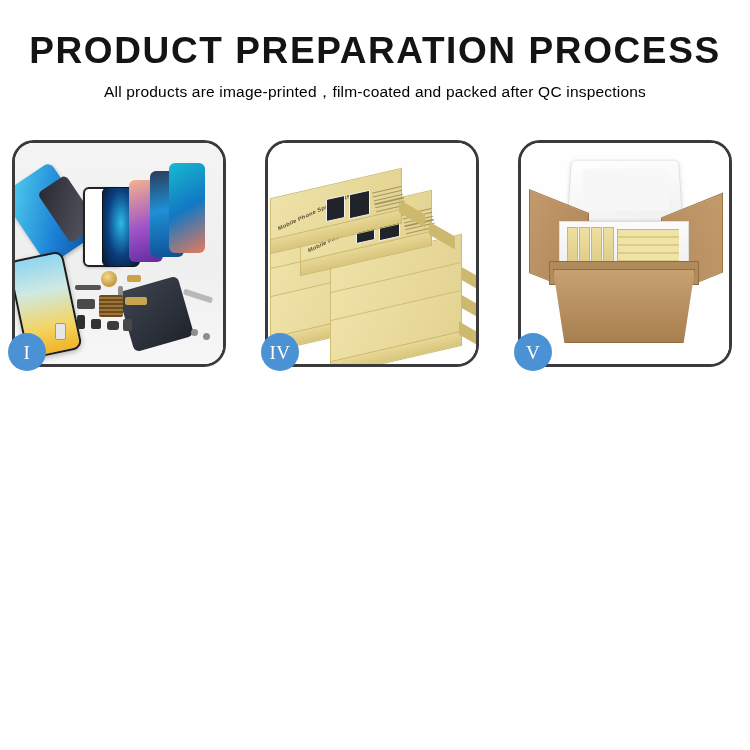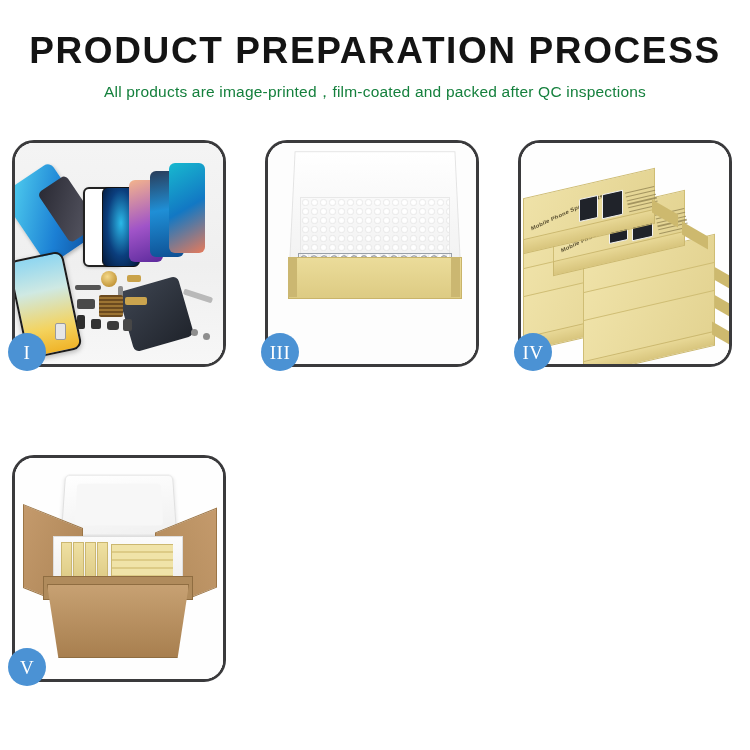--- a/index.html
+++ b/index.html
@@ -14,21 +14,21 @@
   .header{padding-top:32px;text-align:center;}
   .title{
     font-family:"Liberation Sans", sans-serif;
     font-size:37px;font-weight:700;letter-spacing:1.6px;
     color:#141414;line-height:1.0;white-space:nowrap;
   }
   .subtitle{
     margin-top:13px;
     font-family:"Liberation Sans", sans-serif;
     font-size:15.5px;font-weight:400;letter-spacing:.2px;
-    color:#15803d;white-space:nowrap;
+    color:#000000;white-space:nowrap;
   }
 
   
   .grid{
     position:absolute;left:12px;top:140px;
     width:730px;height:545px;
     display:grid;
     grid-template-columns:214px 214px 214px;
     grid-template-rows:227px 227px;
     column-gap:39px;row-gap:88px;
@@ -239,33 +239,20 @@
           <div class="prt s12"></div>
           <div class="prt s13"></div>
           <div class="prt s14"></div>
           <div class="prt s15"></div>
         </div>
       </div>
       <div class="badge">I</div>
     </div>
 
 
-    <div class="panel">
-      <div class="clip">
-        <div class="p3bg">
-          <div class="lidback"></div>
-          <div class="foamsheet"></div>
-          <div class="trayinner"></div>
-          <div class="traybody"></div>
-          <div class="trayleft"></div>
-          <div class="trayright"></div>
-        </div>
-      </div>
-      <div class="badge">III</div>
-    </div>
 
     <div class="panel">
       <div class="clip">
         <div class="p4bg">
           <div class="stack">
 
             <div class="bx" style="left:2px;top:68px;">
               <div class="top"></div>
               <div class="front"></div>
             </div>

